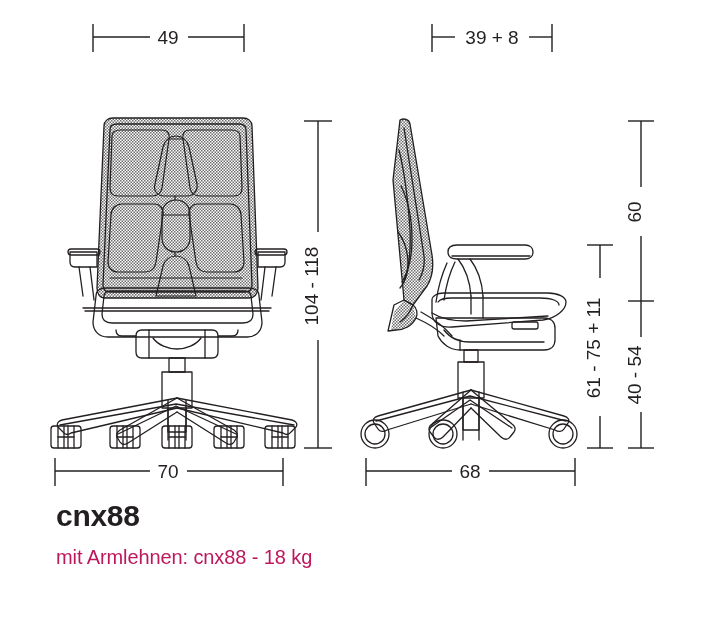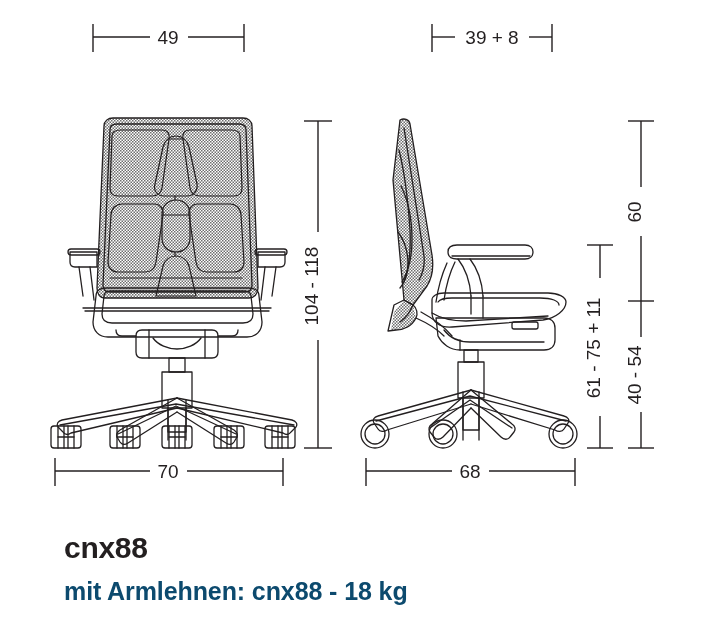--- a/index.html
+++ b/index.html
@@ -23,39 +23,38 @@
   }
   #drawing {
     position: absolute;
     left: 0;
     top: 0;
     width: 710px;
     height: 622px;
   }
   .caption-block {
     position: absolute;
-    left: 64px;
+    left: 56px;
     top: 500px;
     width: 600px;
-    margin-top: 32px;
   }
   .caption-title {
     font-size: 30px;
     font-weight: bold;
     letter-spacing: -0.3px;
     line-height: 1.05;
     color: #231f20;
     margin: 0;
   }
   .caption-sub {
-    font-size: 25px;
-    font-weight: bold;
+    font-size: 20px;
+    font-weight: normal;
     letter-spacing: -0.1px;
     line-height: 1.1;
-    color: #0c4a6e;
+    color: #be185d;
     margin: 14px 0 0 0;
   }
   .dim-text {
     font-family: "Liberation Sans", sans-serif;
     font-size: 19px;
     fill: #231f20;
   }
 </style>
 </head>
 <body>

